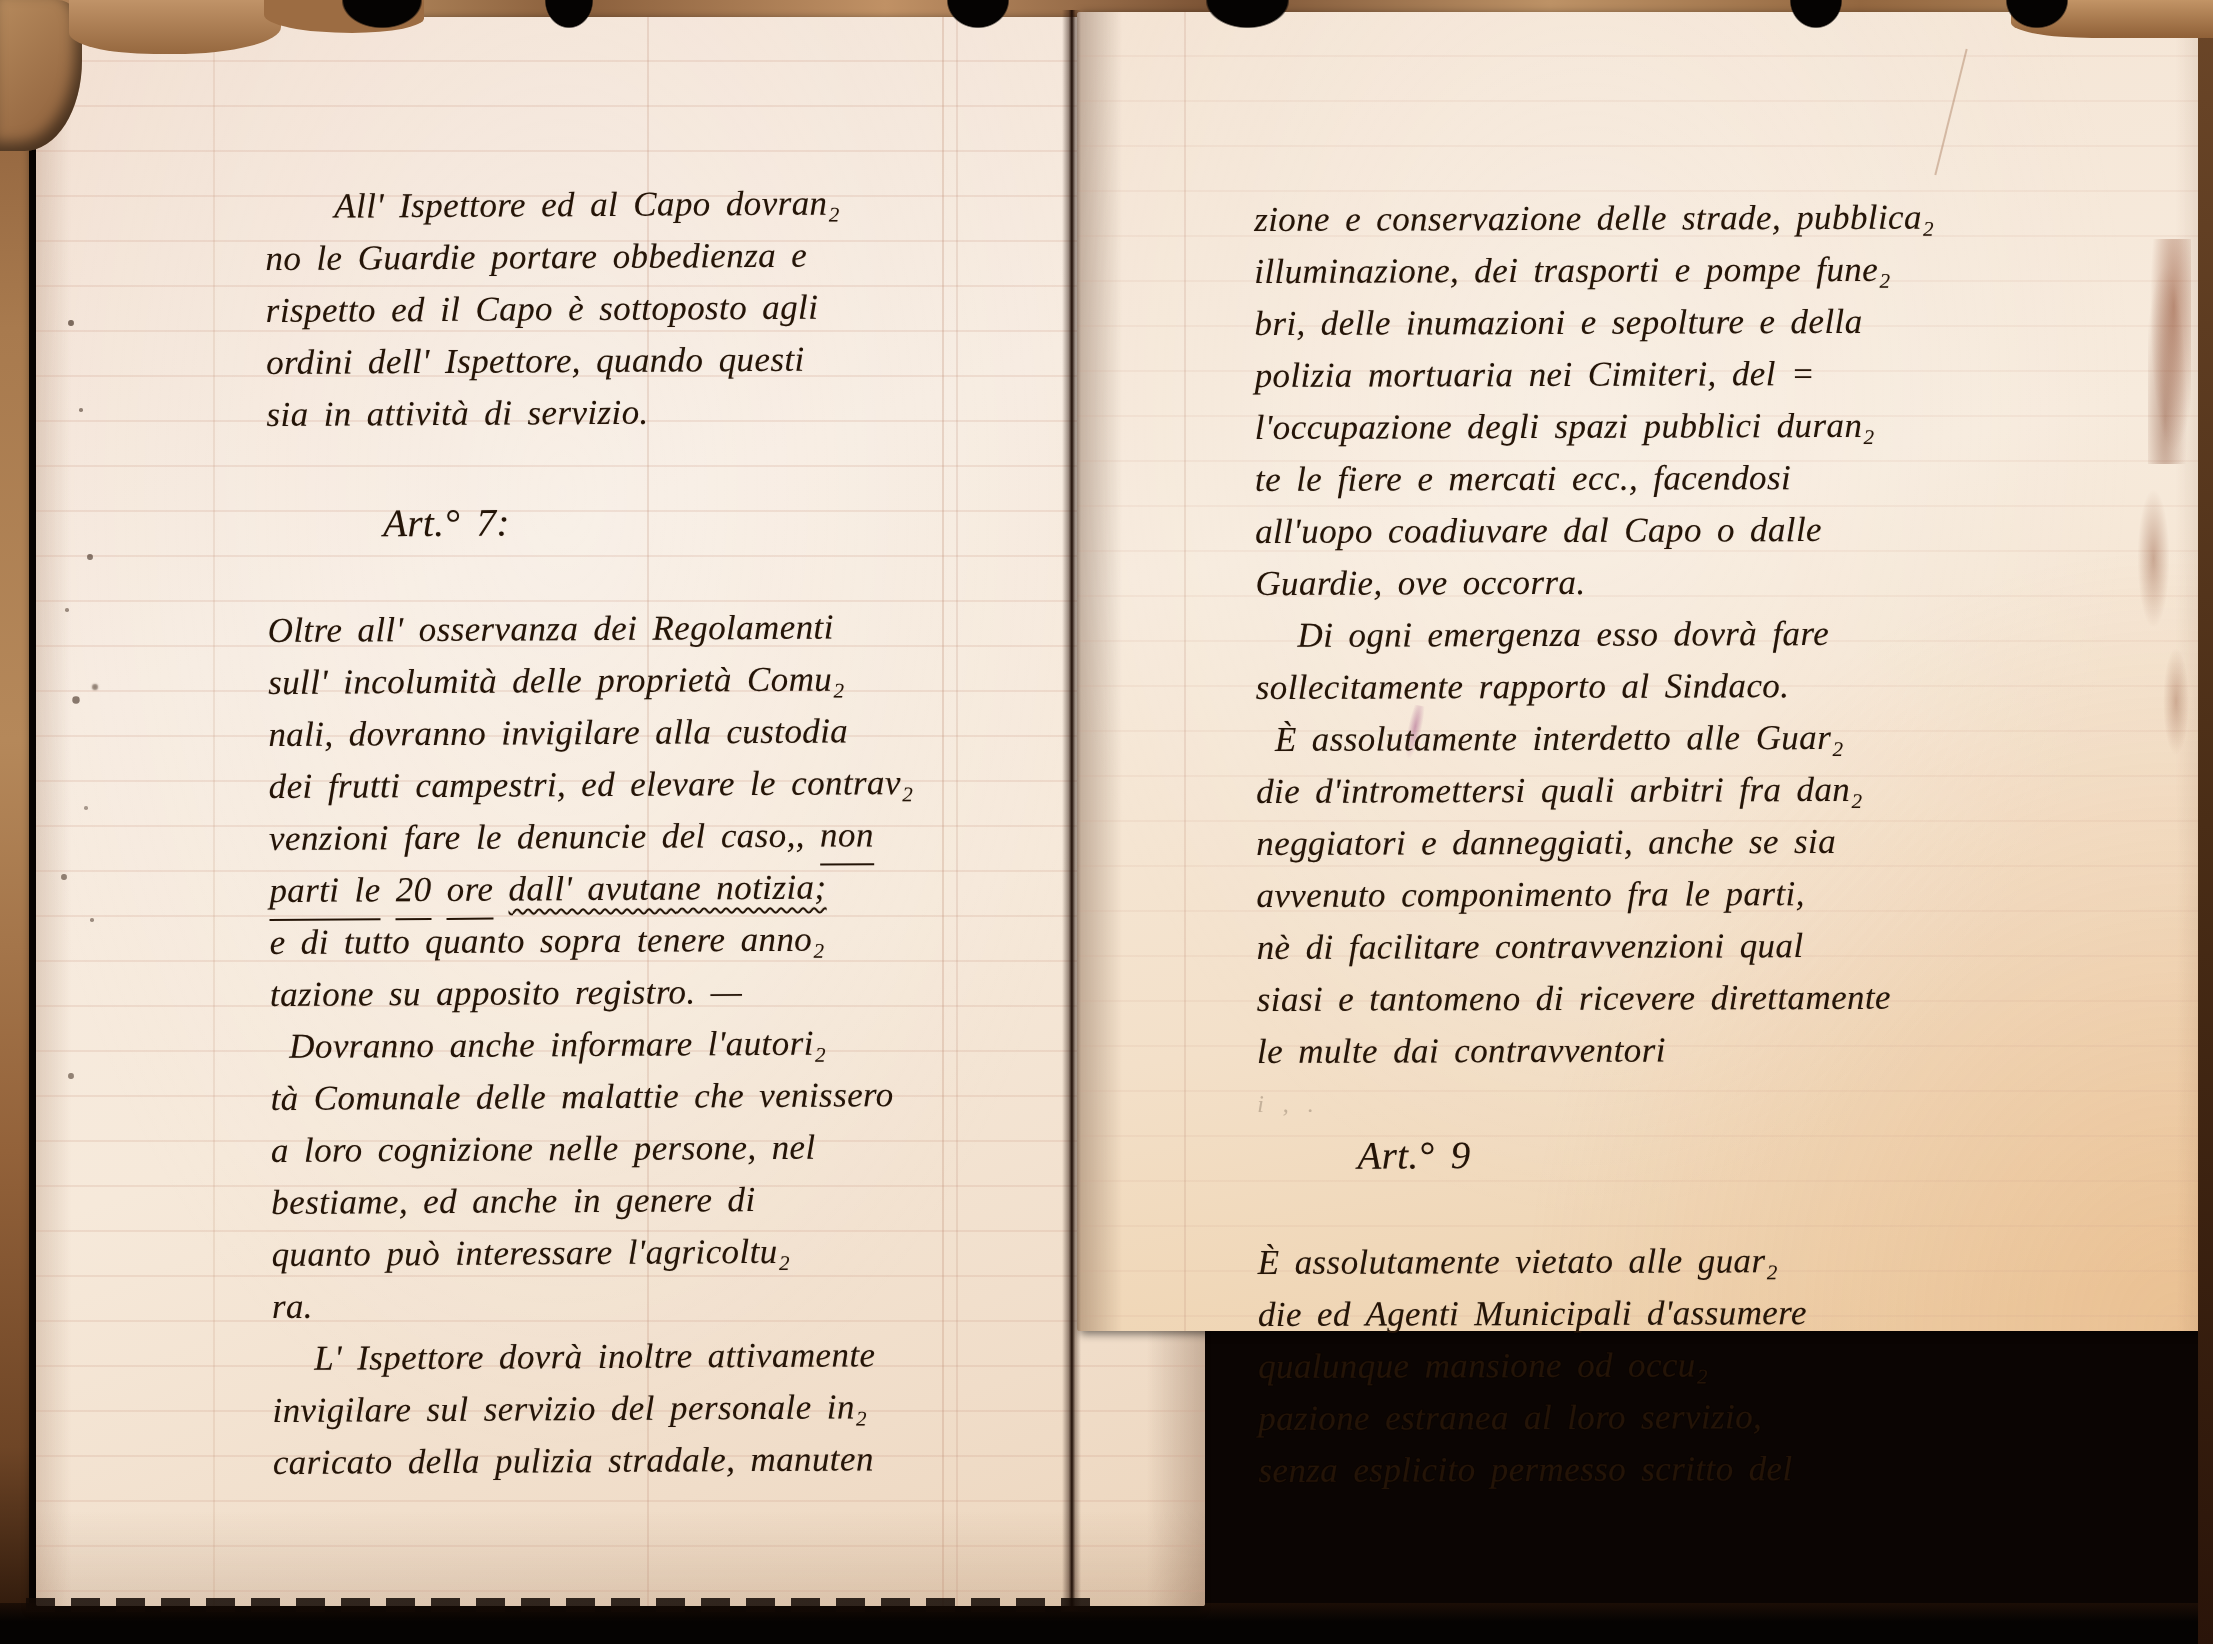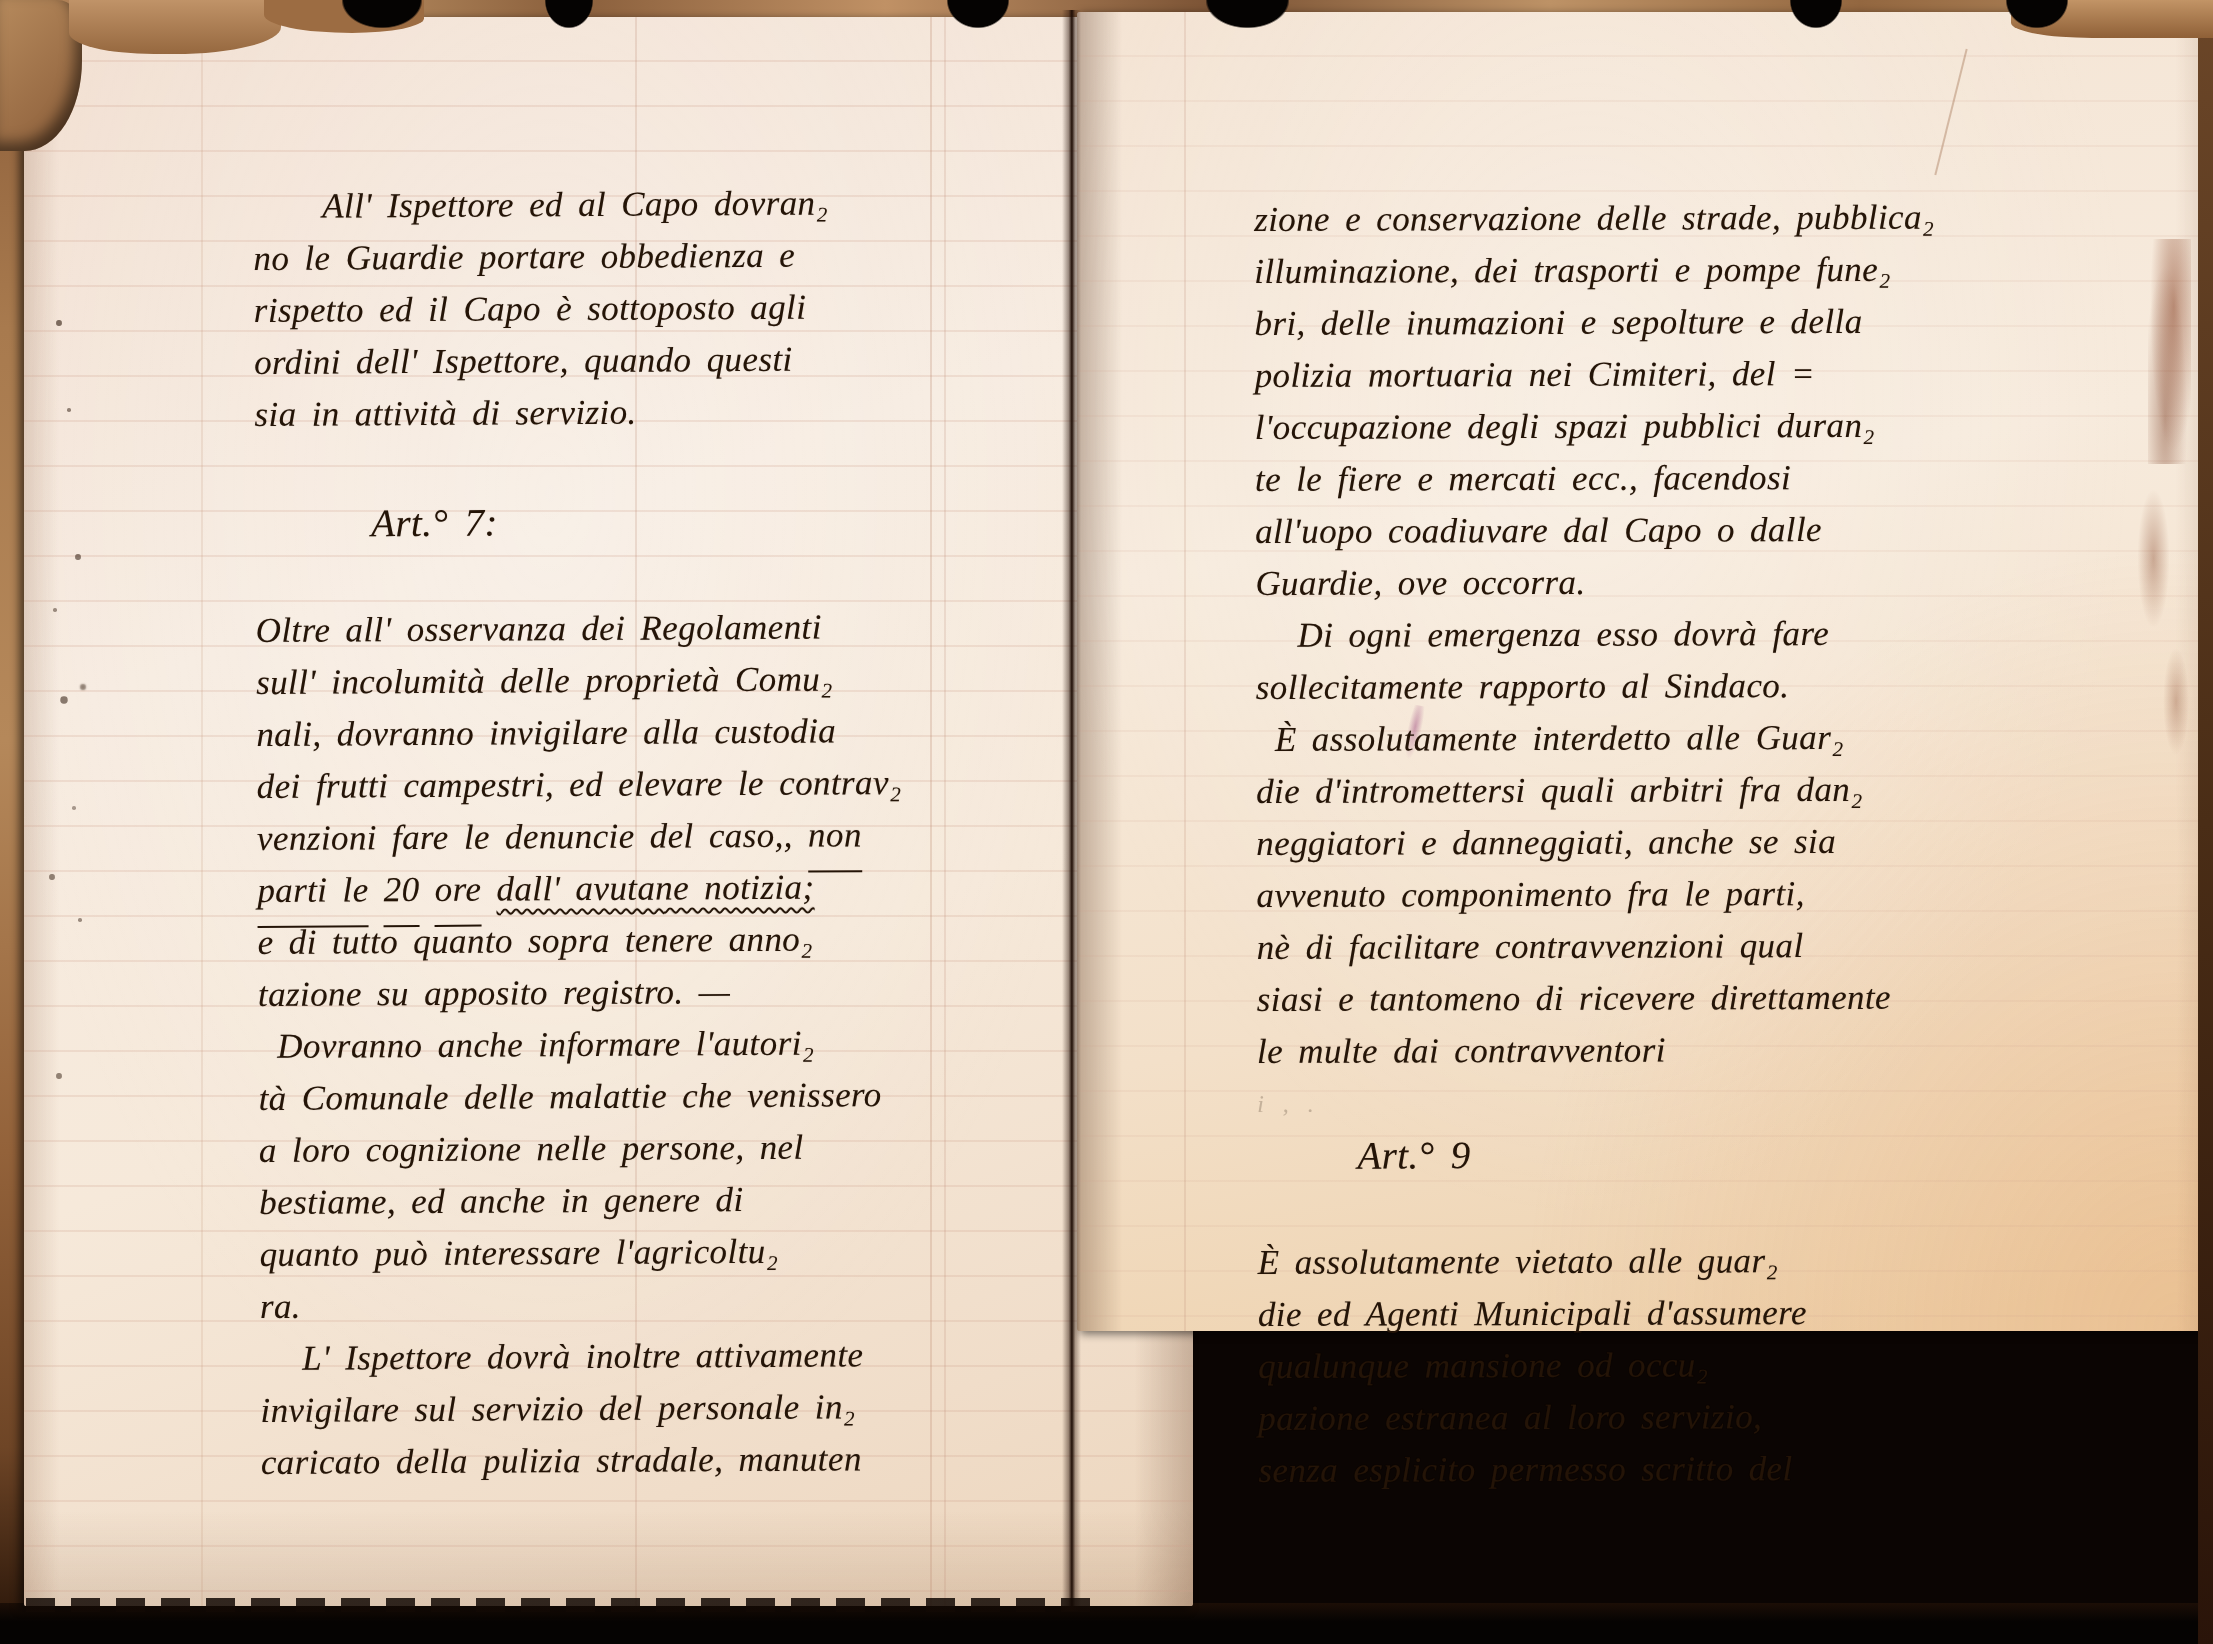--- a/index.html
+++ b/index.html
@@ -24,21 +24,21 @@
   .tl-chunk3{position:absolute;left:264px;top:0;width:160px;height:33px;z-index:4;
     background:#9c6c42;border-radius:0 0 45% 55%;}
   .tr-chunk{position:absolute;right:0;top:0;width:203px;height:38px;z-index:4;
     background:linear-gradient(180deg,#c29466,#8f6037);border-radius:0 0 0 40%;}
   .gap{position:absolute;top:0;height:28px;z-index:4;
     background:radial-gradient(ellipse at 50% 0%,#050302 68%,rgba(5,3,2,0) 72%);}
   .g1{left:342px;width:80px}.g2{left:545px;width:48px}.g3{left:947px;width:62px}
   .g4{left:1206px;width:83px}.g5{left:1790px;width:52px}.g6{left:2006px;width:62px}
   
   .page{position:absolute;z-index:2;border-radius:2.6px;}
-  .page-left{left:24px;top:17.3px;width:1169px;height:1589px;
+  .page-left{left:36px;top:17.3px;width:1169px;height:1589px;
     background:linear-gradient(160deg,#f2e0d2 0%,#f7ece1 35%,#f6e9da 60%,#f0ddc9 85%,#ecd5bc 100%);
     box-shadow:-4.3px 2.6px 8.6px rgba(0,0,0,.55);}
   .page-right{left:1077px;top:12px;width:1133px;height:1319px;
     background:linear-gradient(170deg,#f4e4d4 0%,#f7ebdd 38%,#f3e0c9 70%,#eed2ae 96%);
     box-shadow:3.5px 2.6px 8.6px rgba(0,0,0,.5);}
   .page::before{content:"";position:absolute;inset:0;border-radius:inherit;pointer-events:none;
     background:radial-gradient(ellipse at 45% 30%,rgba(255,255,255,.22),rgba(255,255,255,0) 62%);}
   .page-left::before{background:
     radial-gradient(ellipse at 45% 30%,rgba(255,255,255,.22),rgba(255,255,255,0) 62%),
     linear-gradient(90deg,rgba(120,70,40,.18),rgba(120,70,40,0) 3%),
@@ -79,21 +79,21 @@
     letter-spacing:0.4px;word-spacing:6px;transform-origin:left top;
     text-shadow:0 0 0.9px rgba(36,20,7,.35);}
   .mtext-left{left:229px;top:164px;width:778px;transform:rotate(-.35deg);}
   .mtext-right{left:177px;top:182px;width:787px;transform:rotate(-.2deg);}
   .line{height:52px;}
   .line.heading{font-size:39px;}
   .mtext-left .heading{margin:57px 0 55px 116px;}
   .mtext-right .heading{margin:0 0 55px 100px;}
   .indent-lg{padding-left:69px}.indent-md{padding-left:42px}.indent-sm{padding-left:19px}
   .ghost{opacity:.22;font-size:24px;letter-spacing:3.5px;}
-  .u-solid{border-bottom:2.6px solid #241407;padding-bottom:16px;}
+  .u-solid{border-bottom:2.6px solid #241407;padding-bottom:9px;}
   .u-wavy{text-decoration:underline;text-decoration-style:wavy;text-decoration-thickness:2.2px;text-underline-offset:7.8px;}
 </style>
 </head>
 <body>
 
 <div class="photo">
 
   <div class="cover-top"></div>
   <div class="cover-left"></div>
   <div class="cover-bottom"></div>

